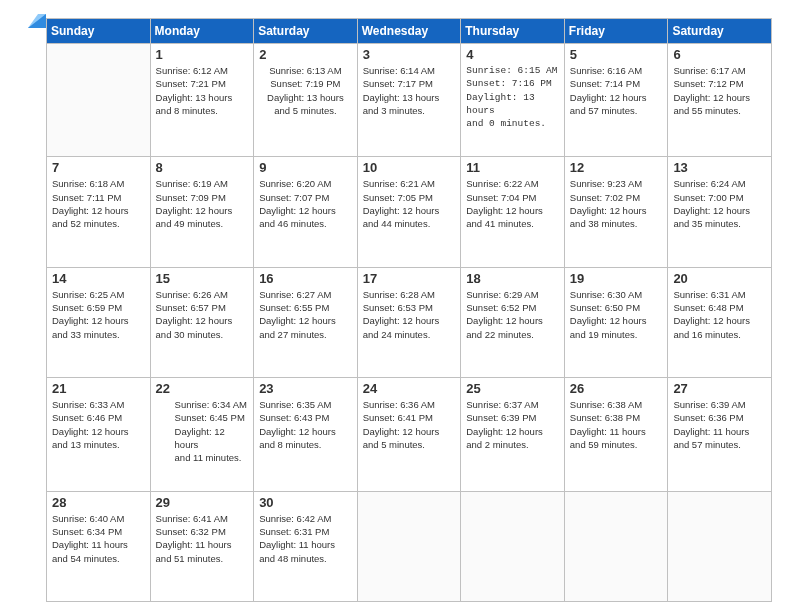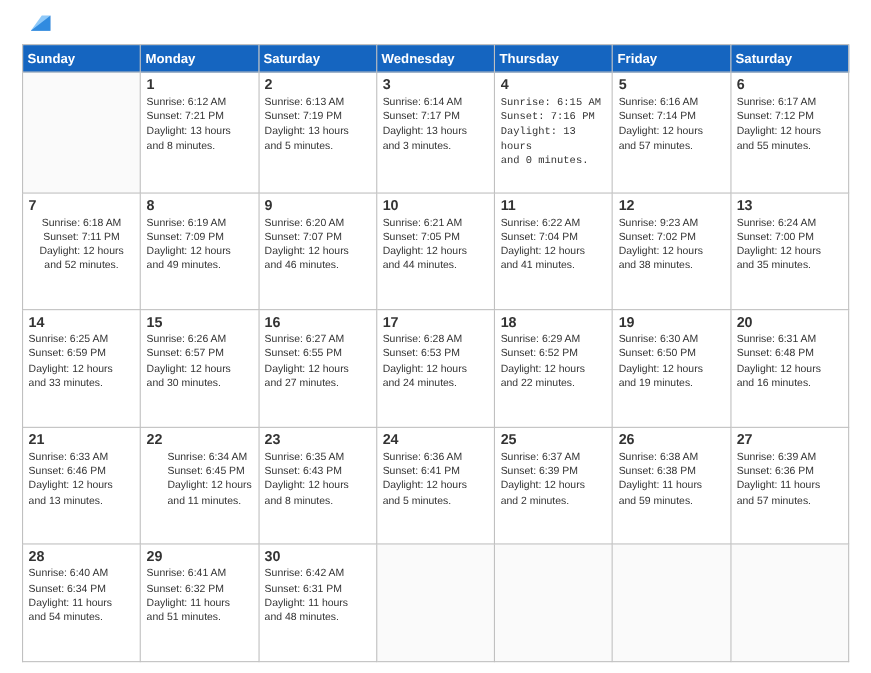--- a/index.html
+++ b/index.html
@@ -8,21 +8,21 @@
       height: 612px;
       font-family: Arial, sans-serif;
       background: #fff;
       overflow: hidden;
     }
     .page {
       width: 792px;
       height: 612px;
       padding: 18px 20px 10px 20px;
       display: flex;
-      flex-direction: column;
+      flex-direction: row;
     }
     .header {
       display: flex;
       justify-content: space-between;
       align-items: flex-start;
       margin-bottom: 8px;
     }
     .logo {
       display: flex;
       align-items: center;
@@ -140,21 +140,21 @@
           <td class="empty-cell"></td>
           <td>
             <span class="day-number">1</span>
             <div class="day-info" style="white-space: pre-line;">Sunrise: 6:12 AM
 Sunset: 7:21 PM
 Daylight: 13 hours
 and 8 minutes.</div>
           </td>
           <td>
             <span class="day-number">2</span>
-            <div class="day-info" style="white-space: pre-line;">Sunrise: 6:13 AM
+            <div class="day-info" style="white-space: pre-line; text-align: center;">Sunrise: 6:13 AM
 Sunset: 7:19 PM
 Daylight: 13 hours
 and 5 minutes.</div>
           </td>
           <td>
             <span class="day-number">3</span>
             <div class="day-info" style="white-space: pre-line;">Sunrise: 6:14 AM
 Sunset: 7:17 PM
 Daylight: 13 hours
 and 3 minutes.</div>
@@ -177,21 +177,21 @@
             <span class="day-number">6</span>
             <div class="day-info" style="white-space: pre-line;">Sunrise: 6:17 AM
 Sunset: 7:12 PM
 Daylight: 12 hours
 and 55 minutes.</div>
           </td>
         </tr>
         <tr>
           <td>
             <span class="day-number">7</span>
-            <div class="day-info" style="white-space: pre-line; text-align: center;">Sunrise: 6:18 AM
+            <div class="day-info" style="white-space: pre-line;">Sunrise: 6:18 AM
 Sunset: 7:11 PM
 Daylight: 12 hours
 and 52 minutes.</div>
           </td>
           <td>
             <span class="day-number">8</span>
             <div class="day-info" style="white-space: pre-line;">Sunrise: 6:19 AM
 Sunset: 7:09 PM
 Daylight: 12 hours
 and 49 minutes.</div>

